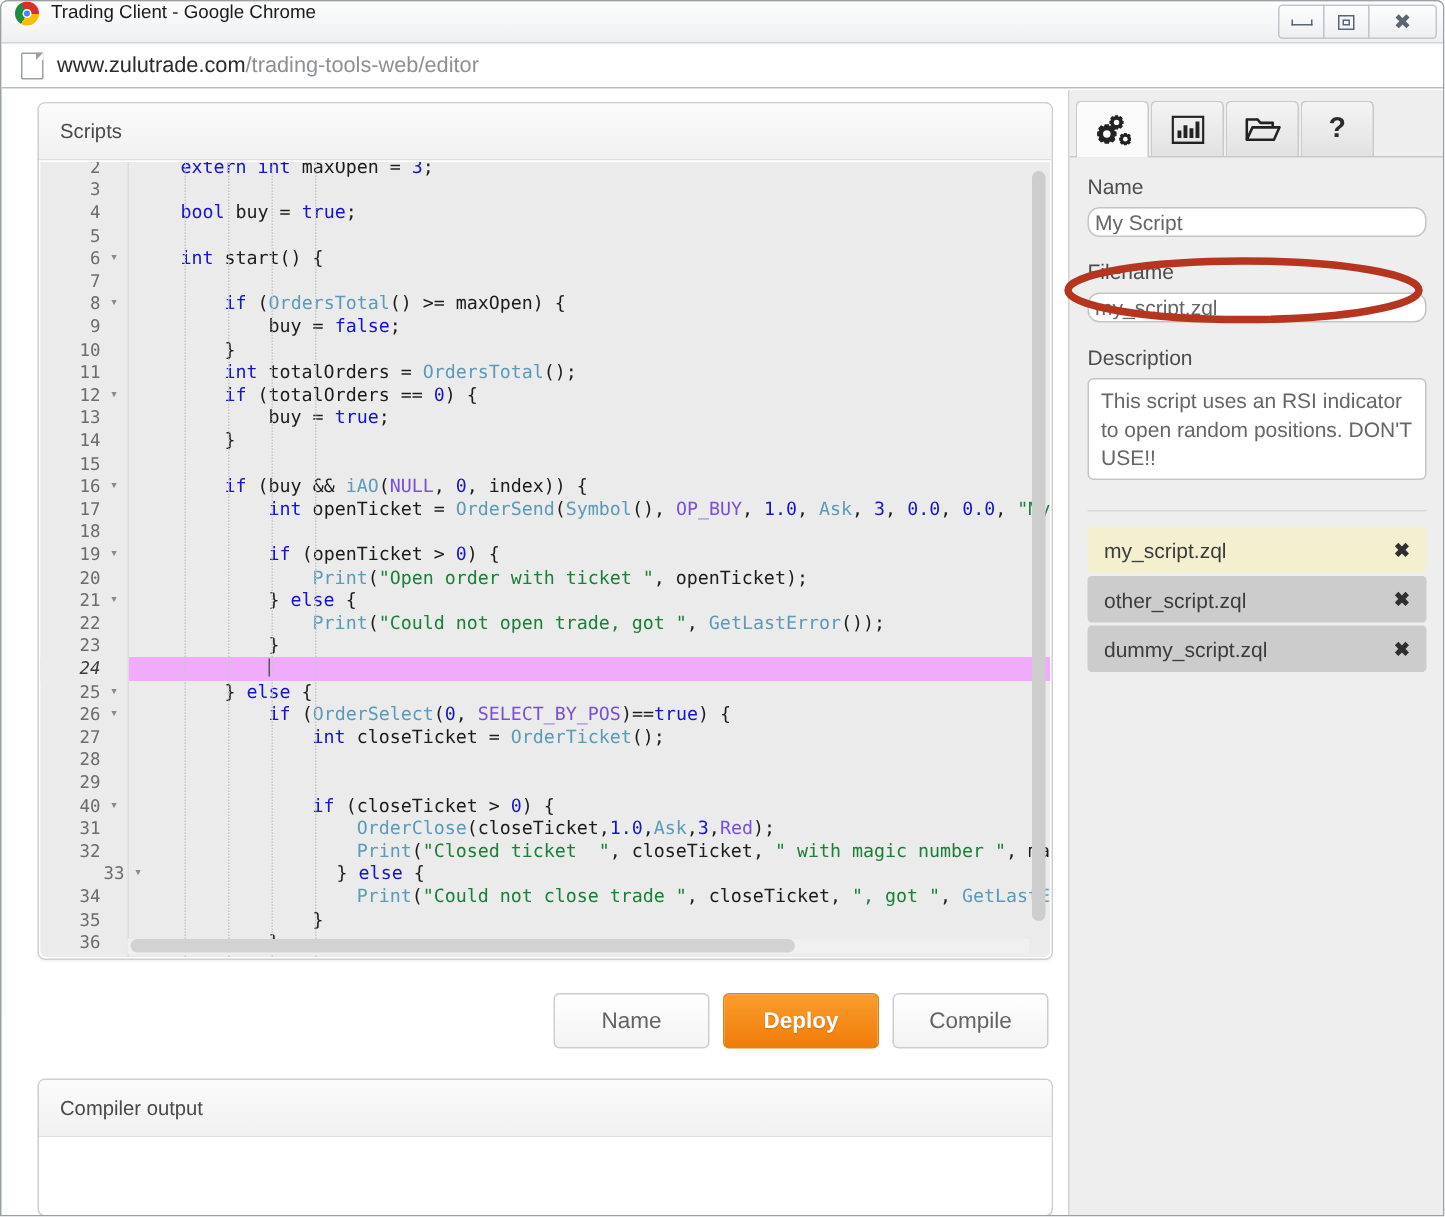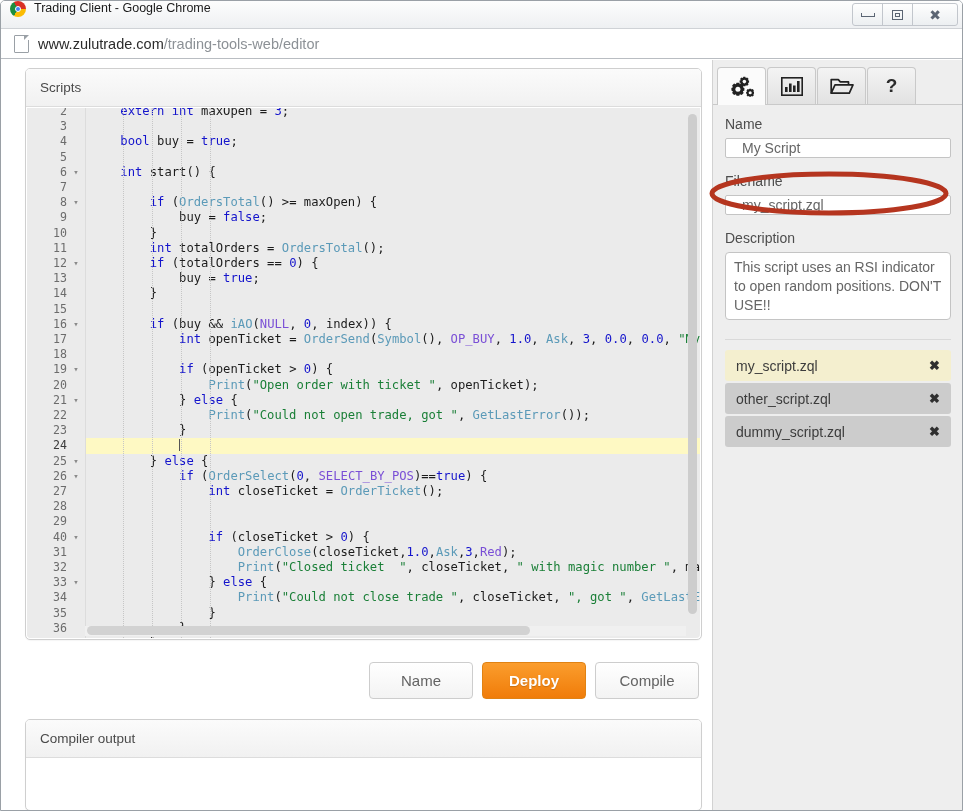--- a/index.html
+++ b/index.html
@@ -198,21 +198,22 @@
     color: #8a8a8a;
     font-size: 9px;
     z-index: 4;
   }
   .code-text {
     position: absolute;
     left: 64px; top: 0;
     white-space: pre;
   }
   .line-hl {
-    background: #fef9c3;
+    background: #f0abfc;
+    font-style: italic;
   }
   .line-hl .ln { color: #3b3b3b; }
   
   .kw   { color: #1414cc; }          
   .fn   { color: #5b9ab8; }          
   .str  { color: #1a7f37; }          
   .num  { color: #1414cc; }          
   .cst  { color: #7a4fd6; }          
   .pl   { color: #1c1c1c; }          
   .caret {
@@ -336,23 +337,23 @@
   .field-label {
     font-size: 14px;
     color: #4d4d4d;
     margin-bottom: 6px;
   }
   .text-input {
     width: 100%;
     box-sizing: border-box;
     height: 20px;
     border: 1px solid #c4c4c4;
-    border-radius: 2px;
-    background: #ffffff;
-    padding: 0 16px;
+    border-radius: 8px;
+    background: #ffffff;
+    padding: 0 4px;
     font-size: 14px;
     color: #666666;
     font-family: "Liberation Sans", sans-serif;
     outline: none;
   }
   .field-group { margin-bottom: 15px; }
   #description-box {
     width: 100%;
     box-sizing: border-box;
     height: 68px;
@@ -472,21 +473,21 @@
               <div class="code-line" style="top: 319.2px; position: absolute; left: 0px; right: 0px;"><span class="ln">23</span><span class="code-text"><span class="pl">            }</span></span></div>
               <div class="code-line line-hl" style="top: 334.4px; position: absolute; left: 0px; right: 0px;"><span class="ln">24</span><span class="code-text"><span class="pl">            </span><span class="caret"></span></span></div>
               <div class="code-line" style="top: 349.6px; position: absolute; left: 0px; right: 0px;"><span class="ln">25</span><span class="fold">▾</span><span class="code-text"><span class="pl">        } </span><span class="kw">else</span><span class="pl"> {</span></span></div>
               <div class="code-line" style="top: 364.8px; position: absolute; left: 0px; right: 0px;"><span class="ln">26</span><span class="fold">▾</span><span class="code-text"><span class="pl">            </span><span class="kw">if</span><span class="pl"> (</span><span class="fn">OrderSelect</span><span class="pl">(</span><span class="num">0</span><span class="pl">, </span><span class="cst">SELECT_BY_POS</span><span class="pl">)==</span><span class="kw">true</span><span class="pl">) {</span></span></div>
               <div class="code-line" style="top: 380px; position: absolute; left: 0px; right: 0px;"><span class="ln">27</span><span class="code-text"><span class="pl">                </span><span class="kw">int</span><span class="pl"> closeTicket </span><span class="pl">=</span><span class="pl"> </span><span class="fn">OrderTicket</span><span class="pl">();</span></span></div>
               <div class="code-line" style="top: 395.2px; position: absolute; left: 0px; right: 0px;"><span class="ln">28</span></div>
               <div class="code-line" style="top: 410.4px; position: absolute; left: 0px; right: 0px;"><span class="ln">29</span><span class="code-text"></span></div>
               <div class="code-line" style="top: 425.6px; position: absolute; left: 0px; right: 0px;"><span class="ln">40</span><span class="fold">▾</span><span class="code-text"><span class="pl">                </span><span class="kw">if</span><span class="pl"> (closeTicket &gt; </span><span class="num">0</span><span class="pl">) {</span></span></div>
               <div class="code-line" style="top: 440.8px; position: absolute; left: 0px; right: 0px;"><span class="ln">31</span><span class="code-text"><span class="pl">                    </span><span class="fn">OrderClose</span><span class="pl">(closeTicket,</span><span class="num">1.0</span><span class="pl">,</span><span class="fn">Ask</span><span class="pl">,</span><span class="num">3</span><span class="pl">,</span><span class="cst">Red</span><span class="pl">);</span></span></div>
               <div class="code-line" style="top: 456px; position: absolute; left: 0px; right: 0px;"><span class="ln">32</span><span class="code-text"><span class="pl">                    </span><span class="fn">Print</span><span class="pl">(</span><span class="str">"Closed ticket  "</span><span class="pl">, closeTicket, </span><span class="str">" with magic number "</span><span class="pl">, magic);</span></span></div>
-              <div class="code-line" style="top: 471.2px; position: absolute; left: 0px; right: 0px;"><span class="ln">33</span><span class="fold">▾</span><span class="code-text"><span class="pl">                } </span><span class="kw">else</span><span class="pl"> {</span></span></div>
+              <div class="code-line" style="top: 471.2px; position: absolute; left: 16px; right: 0px;"><span class="ln">33</span><span class="fold">▾</span><span class="code-text"><span class="pl">                } </span><span class="kw">else</span><span class="pl"> {</span></span></div>
               <div class="code-line" style="top: 486.4px; position: absolute; left: 0px; right: 0px;"><span class="ln">34</span><span class="code-text"><span class="pl">                    </span><span class="fn">Print</span><span class="pl">(</span><span class="str">"Could not close trade "</span><span class="pl">, closeTicket, </span><span class="str">", got "</span><span class="pl">, </span><span class="fn">GetLastError</span></span></div>
               <div class="code-line" style="top: 501.6px; position: absolute; left: 0px; right: 0px;"><span class="ln">35</span><span class="code-text"><span class="pl">                }</span></span></div>
               <div class="code-line" style="top: 516.8px; position: absolute; left: 0px; right: 0px;"><span class="ln">36</span><span class="code-text"><span class="pl">            }</span></span></div>
               <div class="code-line" style="top: 532px; position: absolute; left: 0px; right: 0px;"><span class="ln">37</span><span class="code-text"><span class="pl">        }</span></span></div>
             </div>
           <div id="hscroll-track"></div>
           <div id="hscroll"></div>
           <div id="vscroll"></div>
         </div>
       </div>

